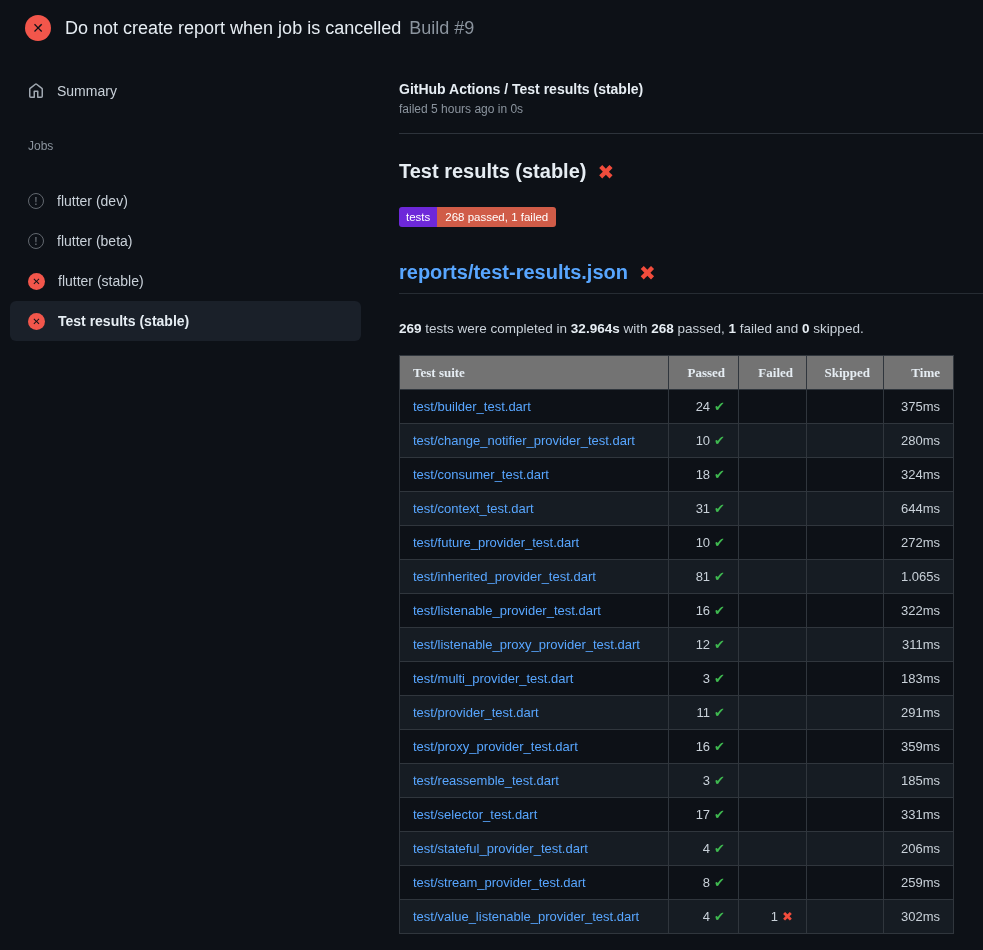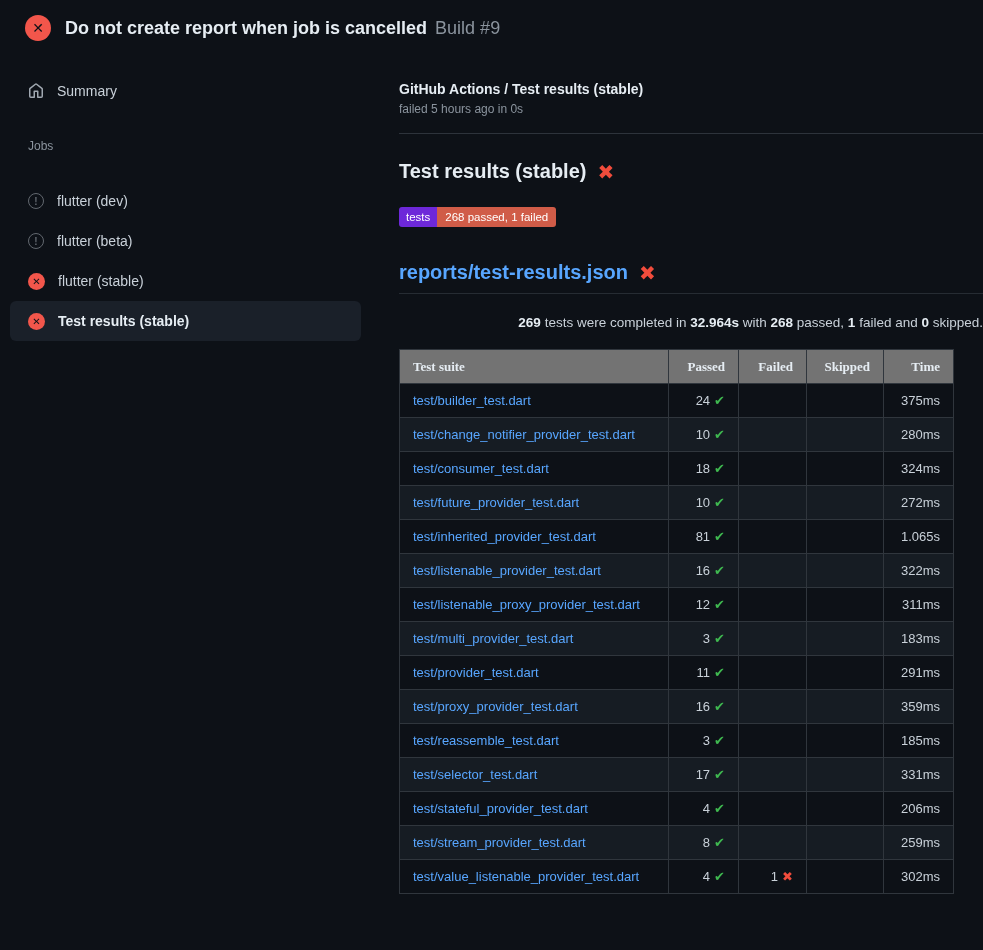--- a/index.html
+++ b/index.html
@@ -20,21 +20,21 @@
   .x-circle {
     display: inline-flex; align-items: center; justify-content: center;
     border-radius: 50%;
     background: #f2564b;
     color: #0d1117;
     font-weight: 700;
     flex: none;
   }
   .x-circle.lg { width: 26px; height: 26px; font-size: 14px; }
   .x-circle.sm { width: 17px; height: 17px; font-size: 10px; }
-  .topbar .run-title { font-size: 18px; font-weight: 700; color: #e6edf3; white-space: nowrap; }
+  .topbar .run-title { font-size: 18px; font-weight: 400; color: #e6edf3; white-space: nowrap; }
   .topbar .run-build { font-size: 18px; font-weight: 400; color: #8b949e; margin-left: -6px; }
 
   
   .layout { display: flex; align-items: flex-start; }
 
   
   .sidebar { width: 371px; flex: none; padding: 16px 10px 0 10px; }
   .side-item {
     display: flex; align-items: center; gap: 13px;
     padding: 10px 18px;
@@ -71,21 +71,21 @@
   .badge .badge-label { background: #6d28d9; color: #ffffff; padding: 4px 7px; }
   .badge .badge-value { background: #d05c48; color: #ffffff; padding: 4px 8px; }
 
   .report-title-row {
     display: flex; align-items: center; gap: 11px;
     margin-top: 34px; padding-bottom: 9px;
     border-bottom: 1px solid #262c33;
   }
   .report-title { font-size: 20px; font-weight: 700; color: #58a6ff; }
 
-  .summary-line { font-size: 13.5px; color: #c9d1d9; margin-top: 21px; text-align: right; }
+  .summary-line { font-size: 13.5px; color: #c9d1d9; margin-top: 27px; }
   .summary-line b { color: #e6edf3; font-weight: 700; }
 
   
   table.results {
     border-collapse: collapse;
     margin-top: 19px;
     font-size: 13px;
   }
   table.results th, table.results td {
     border: 1px solid #30363d;
@@ -194,20 +194,27 @@
             <td class="cell-num">280ms</td>
           </tr>
           <tr>
             <td class="cell-suite"><a class="suite-link">test/consumer_test.dart</a></td>
             <td class="cell-num">18<span class="check-icon">✔</span></td>
             <td class="cell-num"></td>
             <td class="cell-num"></td>
             <td class="cell-num">324ms</td>
           </tr>
           <tr>
+            <td class="cell-suite"><a class="suite-link">test/context_test.dart</a></td>
+            <td class="cell-num">31<span class="check-icon">✔</span></td>
+            <td class="cell-num"></td>
+            <td class="cell-num"></td>
+            <td class="cell-num">644ms</td>
+          </tr>
+          <tr>
             <td class="cell-suite"><a class="suite-link">test/future_provider_test.dart</a></td>
             <td class="cell-num">10<span class="check-icon">✔</span></td>
             <td class="cell-num"></td>
             <td class="cell-num"></td>
             <td class="cell-num">272ms</td>
           </tr>
           <tr>
             <td class="cell-suite"><a class="suite-link">test/inherited_provider_test.dart</a></td>
             <td class="cell-num">81<span class="check-icon">✔</span></td>
             <td class="cell-num"></td>

